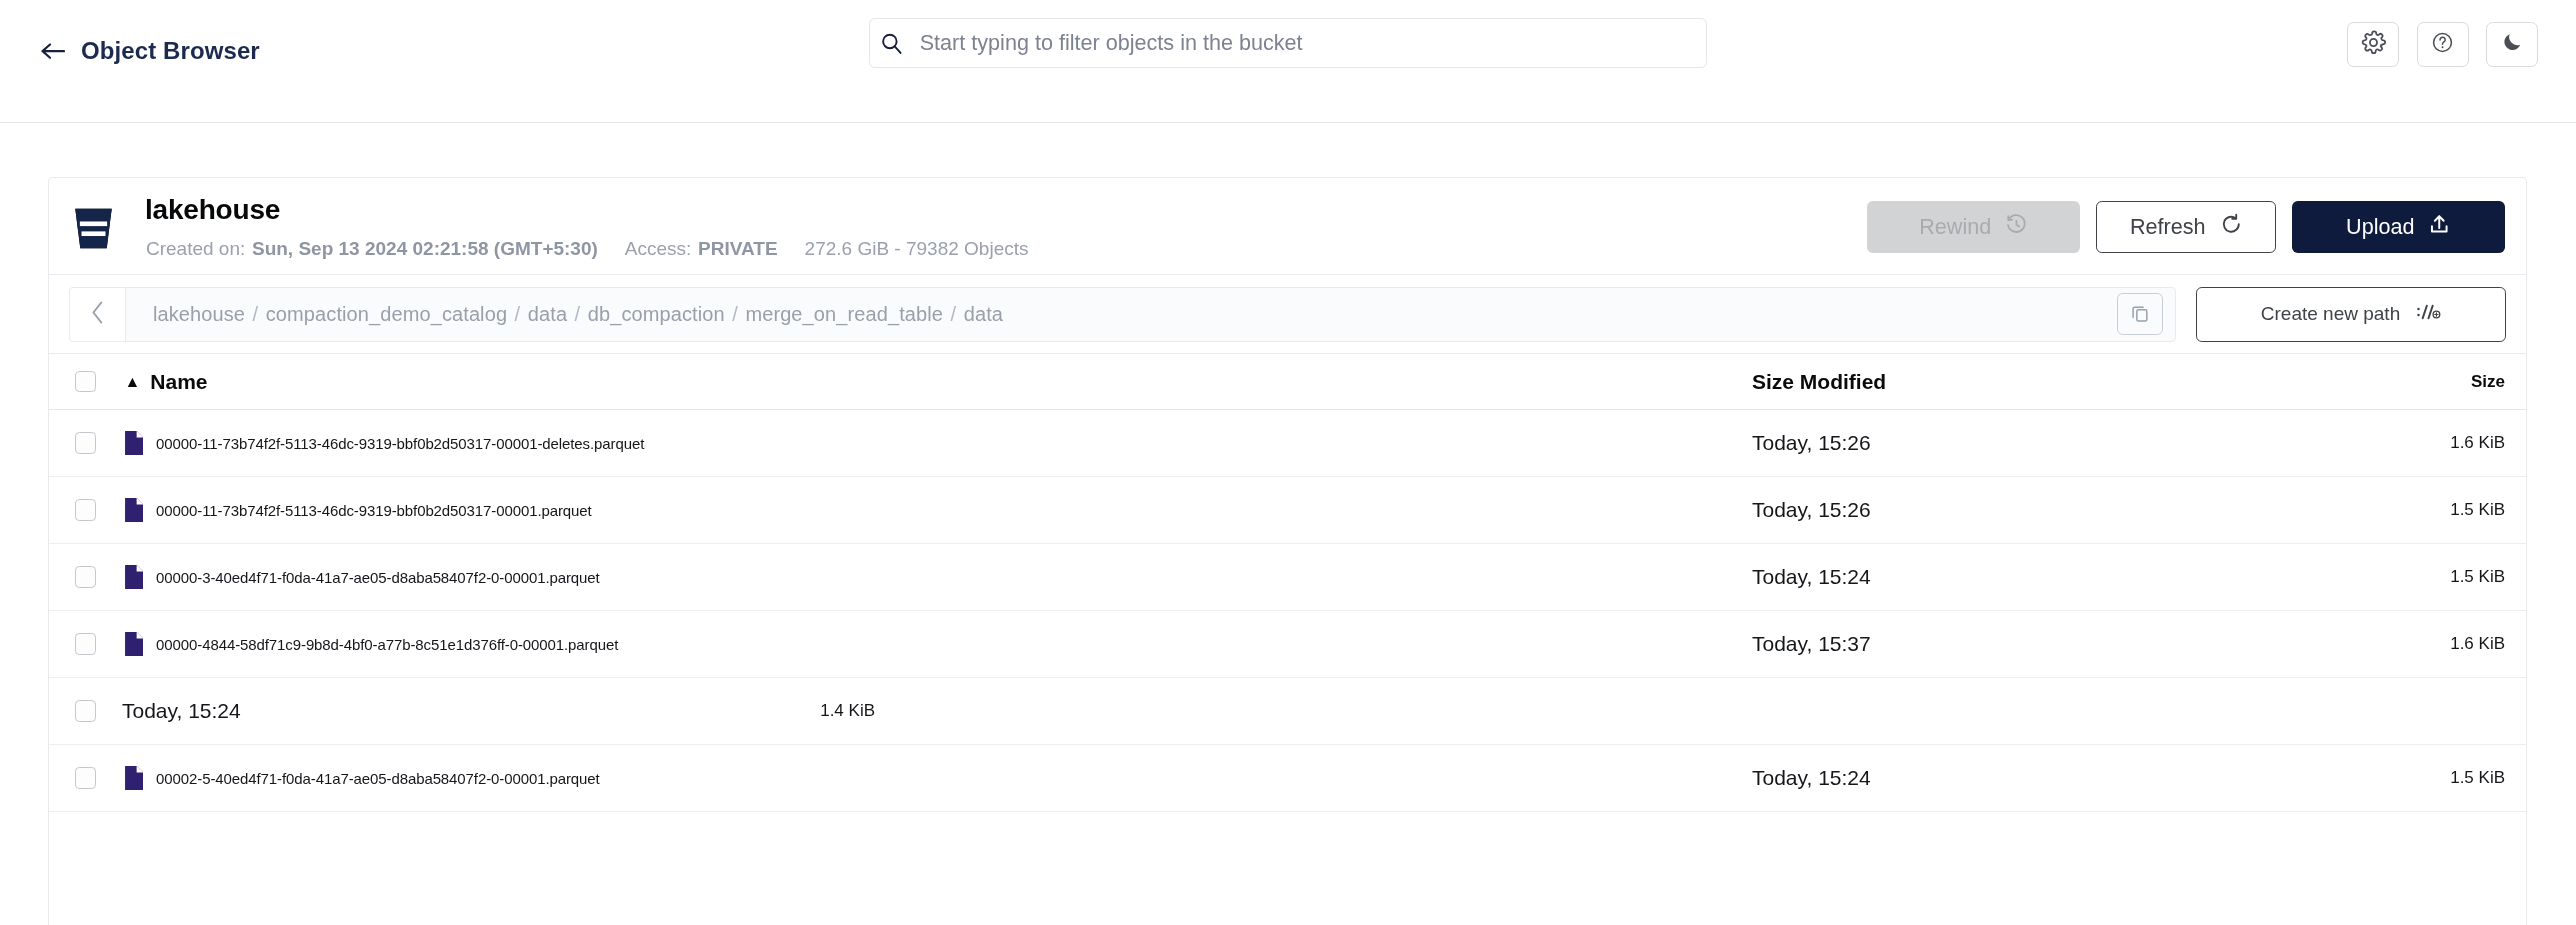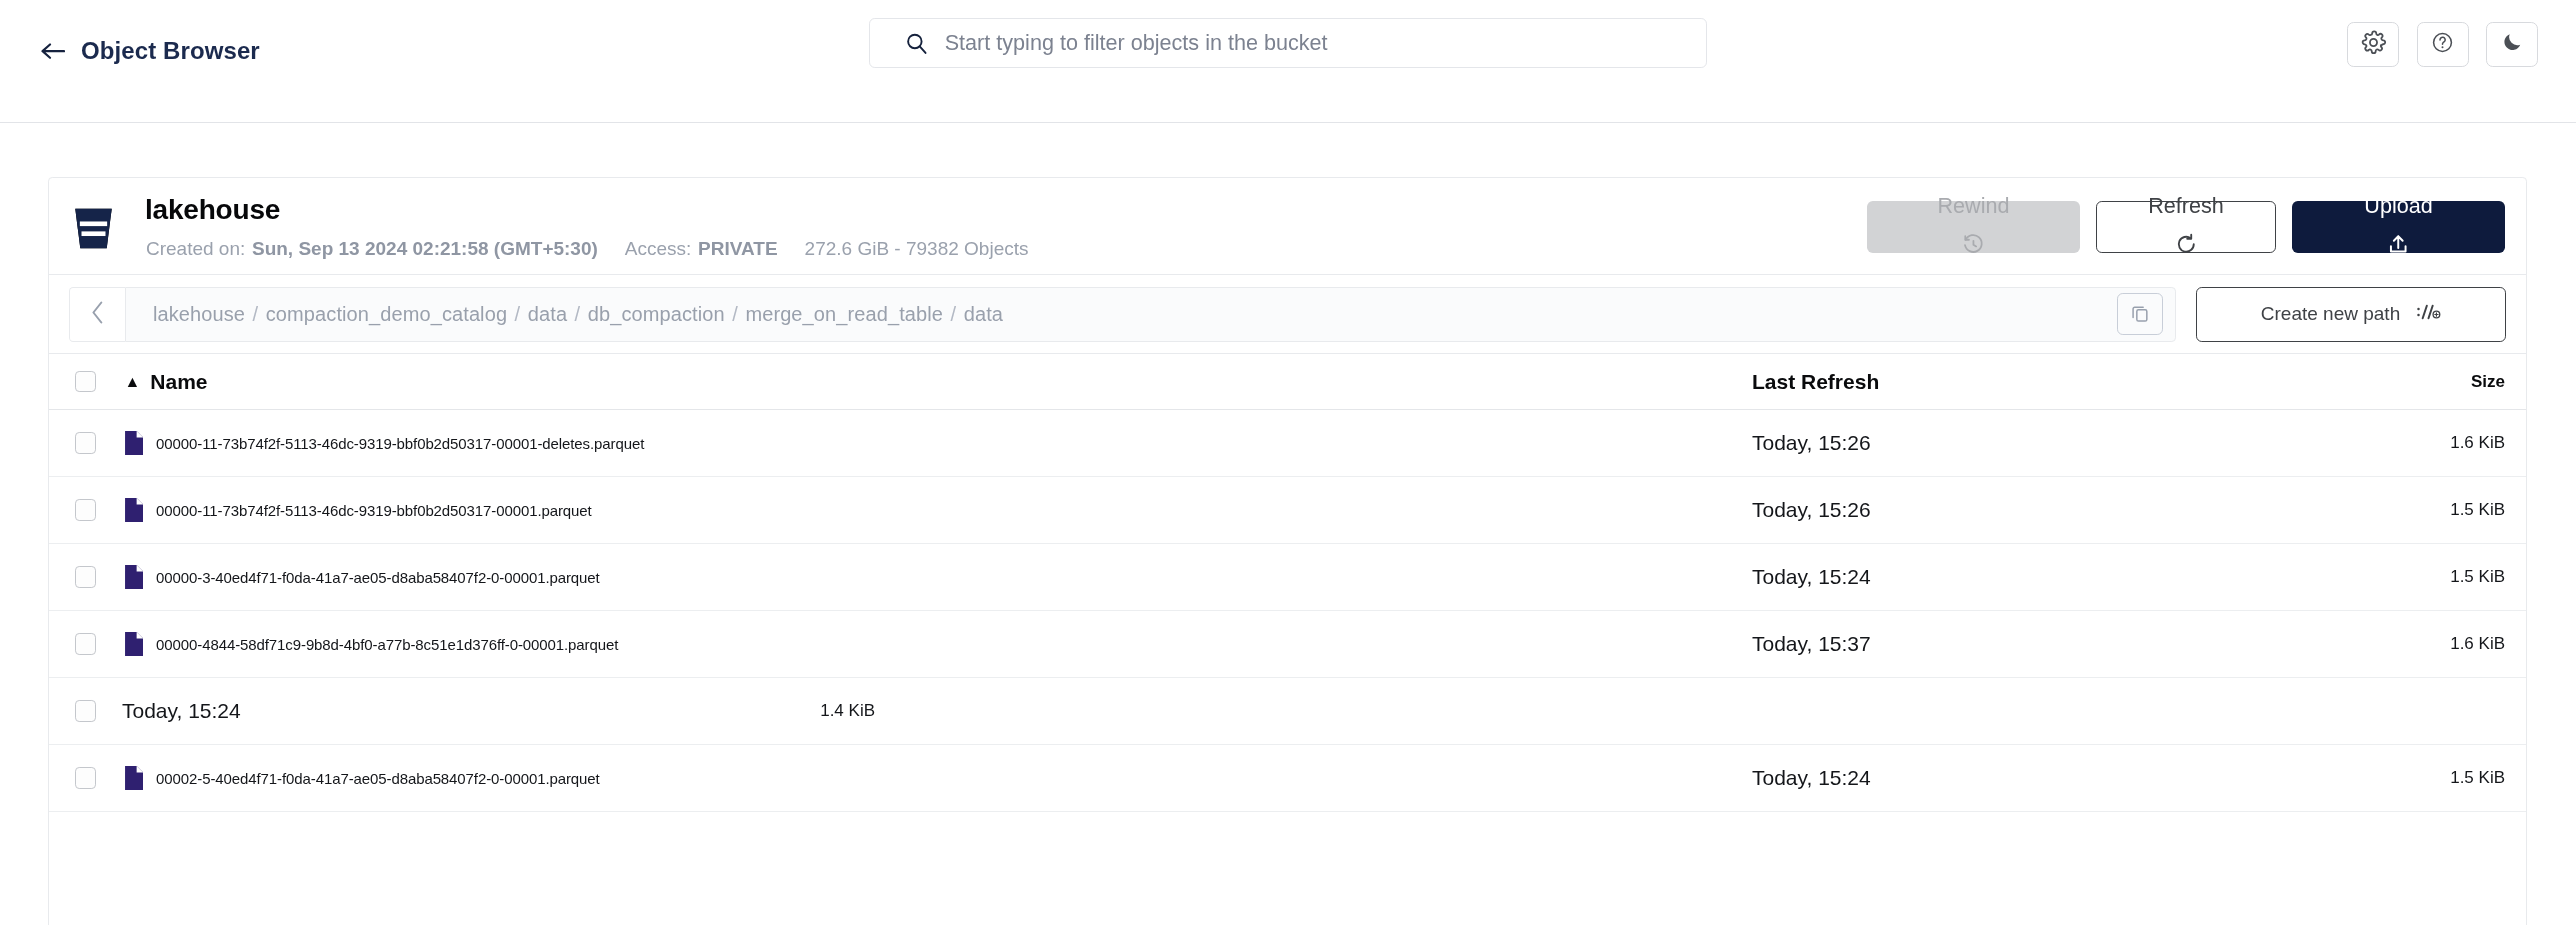--- a/index.html
+++ b/index.html
@@ -52,21 +52,21 @@
     position: absolute;
     left: 869px;
     top: 18.3px;
     width: 838px;
     height: 50px;
     border: 1.7px solid #e4e6ea;
     border-radius: 5.8px;
     background: #ffffff;
     display: flex;
     align-items: center;
-    padding: 0 0 0 35px;
+    padding: 0 0 0 10px;
     gap: 16.7px;
   }
   .search-icon { width: 23px; height: 23px; color: #15213c; flex: none; display:flex; align-items:center; }
   .search-input {
     border: none;
     outline: none;
     font-family: "Liberation Sans", sans-serif;
     font-size: 21.6px;
     color: #3b4256;
     width: 733px;
@@ -155,21 +155,20 @@
     height: 52px;
     border-radius: 5.8px;
     display: flex;
     align-items: center;
     justify-content: center;
     gap: 14px;
     font-size: 21.6px;
     cursor: pointer;
     padding: 12px 25px;
     white-space: nowrap;
-    flex-direction: column;
   }
   .btn-rewind {
     width: 213px;
     background: #d2d3d5;
     color: #a9abaf;
     border: none;
     cursor: default;
   }
   .btn-refresh {
     width: 180px;
@@ -459,21 +458,21 @@
 
   <div class="tbl">
     <div class="tbl-head">
       <div class="col-check">
         <span class="chk"></span>
       </div>
       <div class="col-name">
         <span class="sort-caret">▲</span>
         <span class="th-text">Name</span>
       </div>
-      <div class="col-mod th">Last Refresh</div>
+      <div class="col-mod th">Size Modified</div>
       <div class="col-size th">Size</div>
     </div>
     <div id="rows">
         <div class="tbl-row">
           <div class="col-check">
             <span class="chk"></span>
           </div>
           <div class="col-name">
             <span class="file-icon"><svg width="18.3" height="24" viewBox="0 0 22 29">
                 <path d="M0 0h14l8 8v21H0z" fill="#2f2070"></path>

